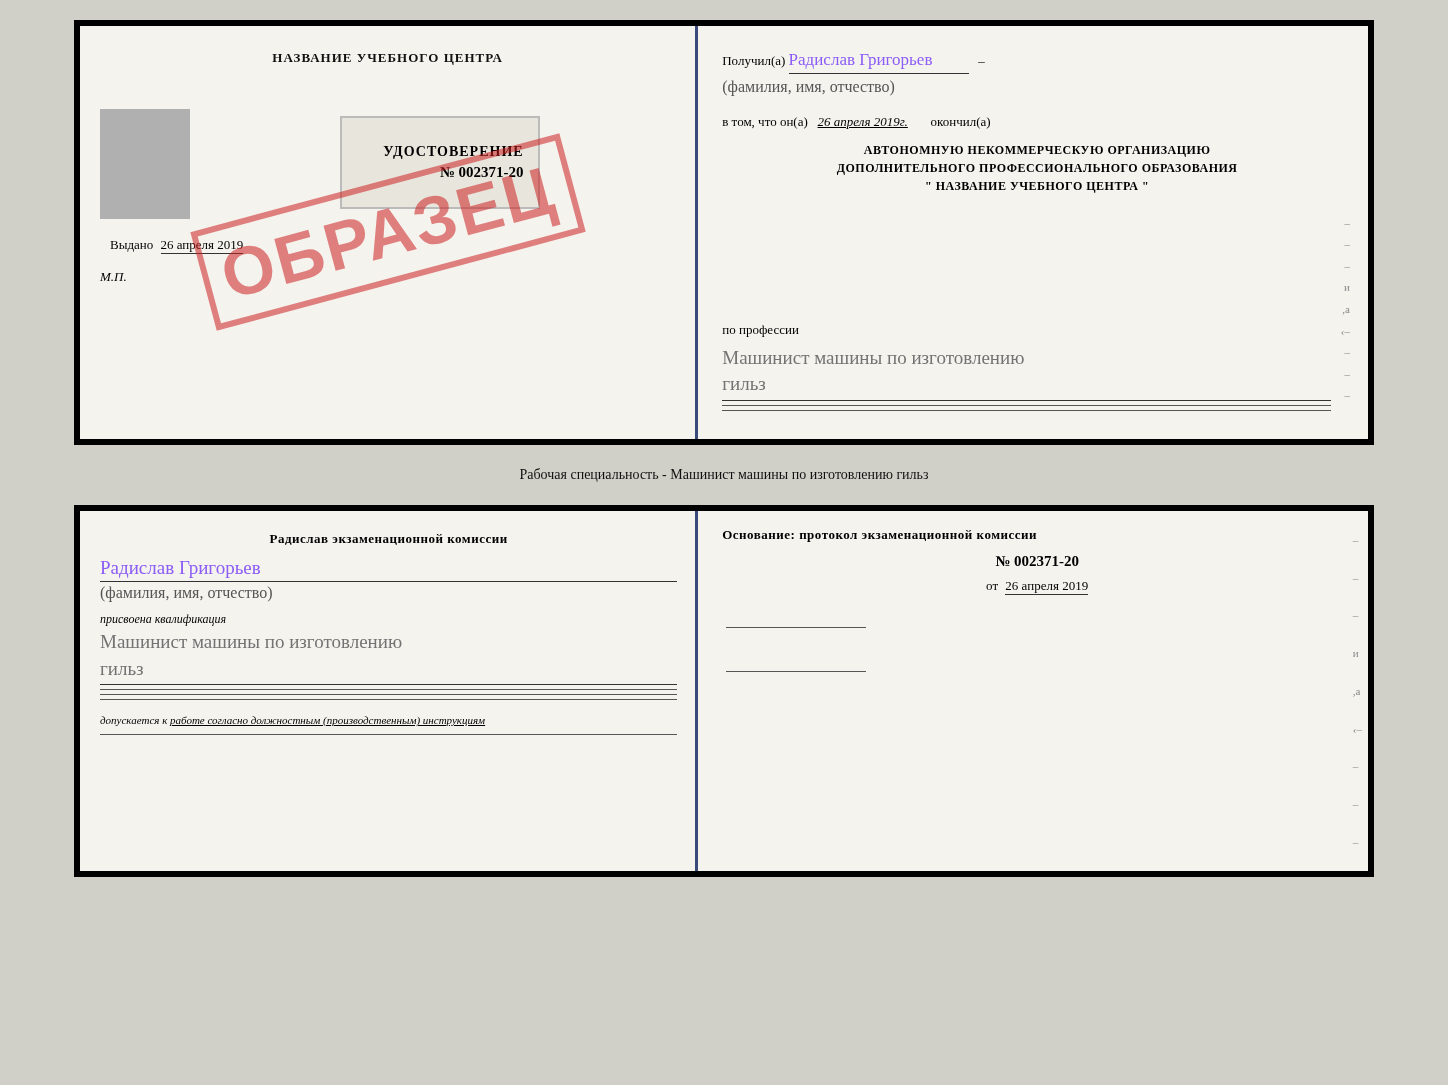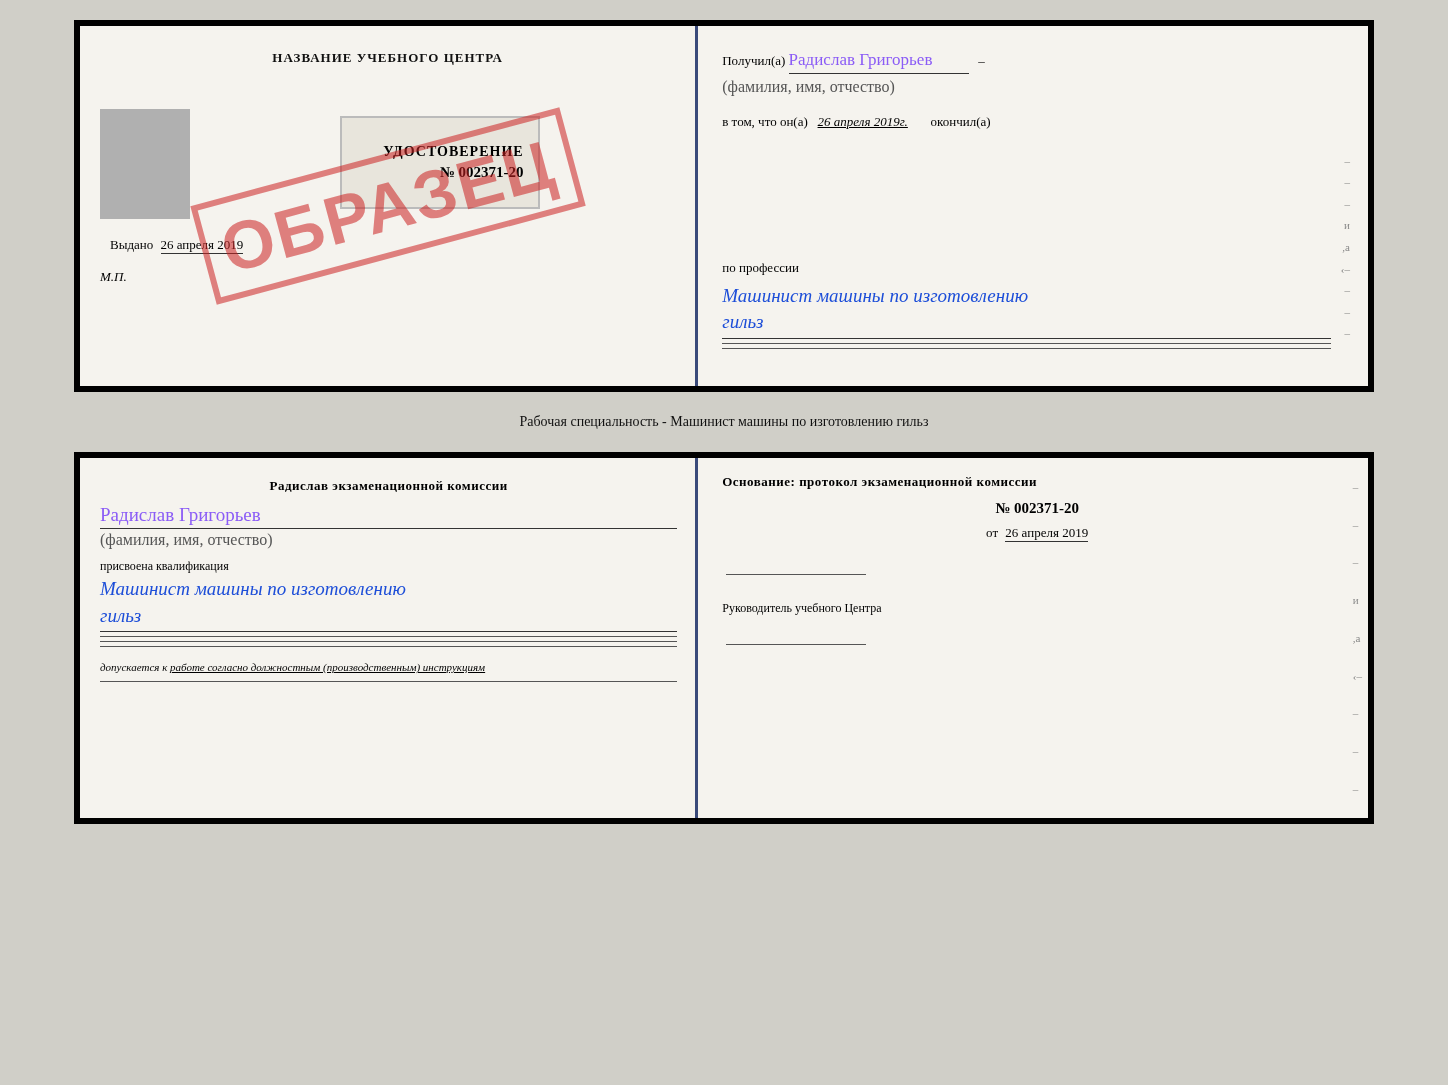--- a/index.html
+++ b/index.html
@@ -144,24 +144,23 @@
     }
 
     .profession-line {
       font-size: 13px;
       margin-top: 8px;
       margin-bottom: 4px;
     }
 
     .handwritten-large {
       font-family: 'Brush Script MT', cursive, 'Comic Sans MS';
-      color: #1d4ed8;
+      color: #737373;
       font-size: 19px;
       line-height: 1.4;
-      font-style: italic;
     }
 
     .divider-line {
       border-top: 1px solid #555;
       margin: 4px 0;
     }
 
     .working-specialty {
       font-size: 14px;
       color: #111;
@@ -186,20 +185,21 @@
       font-size: 13px;
       font-weight: bold;
       letter-spacing: 0.5px;
       text-align: center;
       margin-bottom: 10px;
     }
 
     .kvalifikaciya-label {
       font-size: 12px;
       margin: 10px 0 2px 0;
+      font-style: italic;
     }
 
     .dopuskaetsya {
       font-size: 11px;
       margin-top: 14px;
       font-style: italic;
     }
 
     .dopuskaetsya-underline {
       text-decoration: underline;
@@ -293,20 +293,25 @@
     </div>
 
     <div class="right-line" style="margin-top:12px;">
       <span>в том, что он(а)</span>
       &nbsp;
       <span style="text-decoration:underline; font-style:italic;">26 апреля 2019г.</span>
       &nbsp;&nbsp;&nbsp;&nbsp;&nbsp;
       <span>окончил(а)</span>
     </div>
 
+    <div class="bold-center">
+      <div>АВТОНОМНУЮ НЕКОММЕРЧЕСКУЮ ОРГАНИЗАЦИЮ</div>
+      <div>ДОПОЛНИТЕЛЬНОГО ПРОФЕССИОНАЛЬНОГО ОБРАЗОВАНИЯ</div>
+      <div>"  НАЗВАНИЕ УЧЕБНОГО ЦЕНТРА  "</div>
+    </div>
 
     <div class="right-line" style="margin-top: 10px; font-size:13px; display:flex; align-items:flex-end; gap:8px;">
       <div style="flex:1;">
         <div class="profession-line">по профессии</div>
         <div class="handwritten-large">Машинист машины по изготовлению</div>
         <div class="handwritten-large" style="border-bottom:1px solid #333; padding-bottom:2px;">гильз</div>
         <div class="divider-line"></div>
         <div class="divider-line"></div>
       </div>
       <div class="right-edge-marks" style="position:static; display:flex; flex-direction:column; gap:4px; font-size:11px; color:#888; align-items:flex-end;">
@@ -359,21 +364,20 @@
     <div class="ot-date">
       <span>от</span>
       <span style="border-bottom:1px solid #333; margin-left:4px; padding-bottom:1px;">26 апреля 2019</span>
     </div>
 
     <div class="signature-block">
       <div class="sig-line">&nbsp;</div>
     </div>
 
     <div class="signature-block" style="margin-top: 24px;">
-      <div style="margin-bottom:6px;">Руководитель учебного Центра</div>
       <div class="sig-line">&nbsp;</div>
     </div>
 
     <div style="position:absolute; right:4px; top:0; bottom:0; display:flex; flex-direction:column; justify-content:space-around; font-size:11px; color:#888; padding:10px 2px;">
       <span>–</span>
       <span>–</span>
       <span>–</span>
       <span>и</span>
       <span>,а</span>
       <span>‹–</span>

